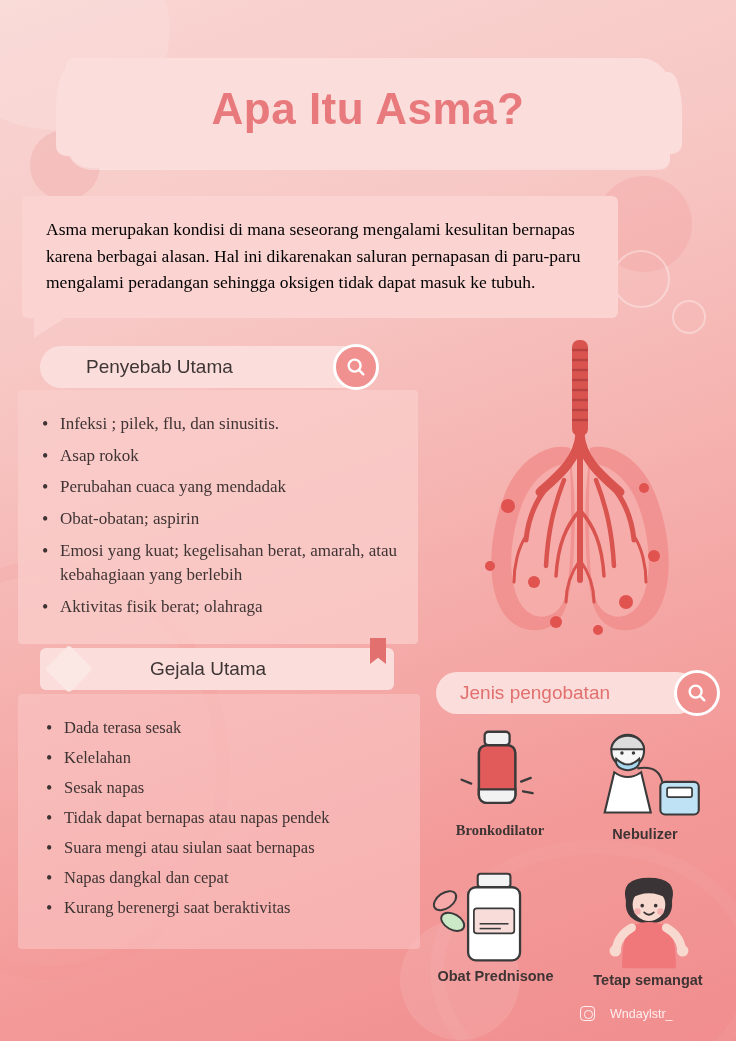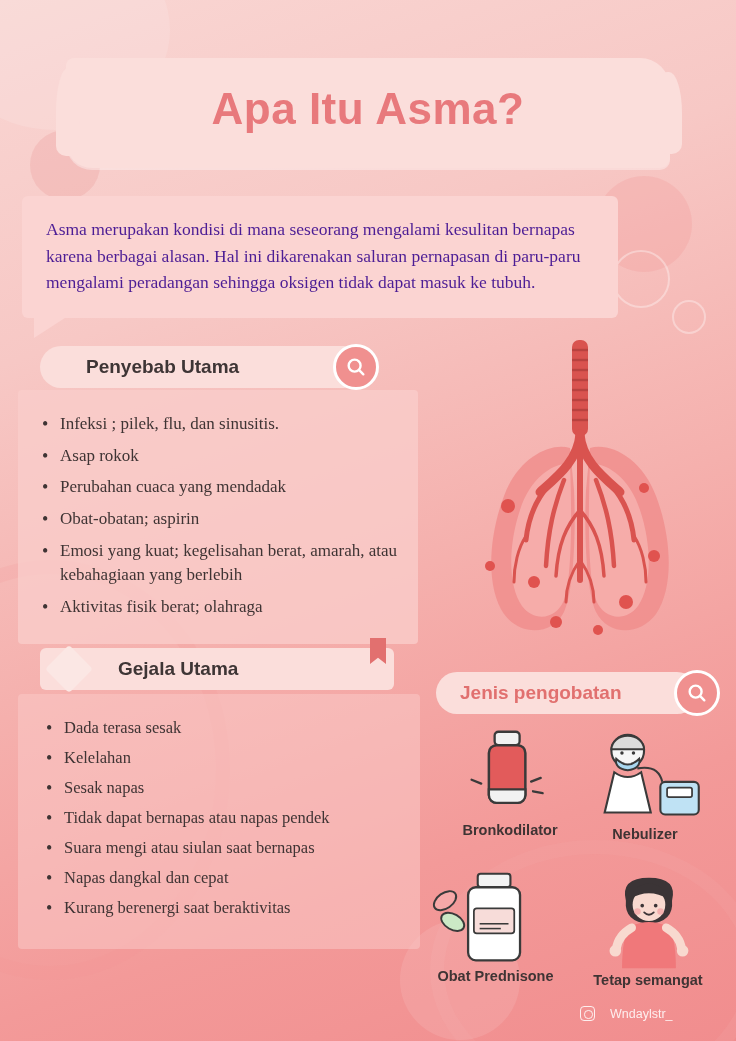--- a/index.html
+++ b/index.html
@@ -71,21 +71,21 @@
   }
 
   
   .intro-bubble {
     position: absolute;
     left: 22px; top: 196px;
     width: 596px;
     padding: 20px 24px 22px 24px;
     background: #fbd4d2;
     border-radius: 6px 6px 6px 6px;
-    color: #4c1d95;
+    color: #000000;
     font-family: "Liberation Serif", serif;
     font-size: 17.5px;
     line-height: 1.52;
   }
   .intro-bubble::after {
     content: "";
     position: absolute;
     left: 12px; bottom: -20px;
     width: 0; height: 0;
     border-left: 34px solid #fbd4d2;
@@ -96,28 +96,28 @@
   .pill {
     position: absolute;
     height: 42px;
     background: #fbdedb;
     border-radius: 22px 6px 6px 22px;
     display: flex;
     align-items: center;
   }
   .pill .pill-label {
     font-size: 19px;
-    font-weight: bold;
+    font-weight: normal;
     color: #3e3535;
   }
   .pill.cause { left: 40px; top: 346px; width: 310px; padding-left: 46px; }
   .pill.symptom {
     left: 40px; top: 648px; width: 354px;
     border-radius: 6px;
-    padding-left: 78px;
+    padding-left: 110px;
   }
   .pill.treat {
     left: 436px; top: 672px; width: 262px;
     border-radius: 22px;
     padding-left: 24px;
     background: #fbdedb;
   }
   .pill.treat .pill-label { color: #e1706f; font-size: 19px; }
 
   .search-circle {
@@ -186,21 +186,21 @@
   .lungs { position: absolute; left: 430px; top: 330px; width: 300px; height: 330px; }
 
   
   .treat-item { position: absolute; text-align: center; }
   .treat-item .caption {
     font-size: 14.5px;
     font-weight: bold;
     color: #3f3434;
     white-space: nowrap;
   }
-  .treat-item.bronko { left: 440px; top: 726px; width: 140px; }
+  .treat-item.bronko { left: 430px; top: 726px; width: 140px; font-family: Liberation Serif, serif; }
   .treat-item.nebu  { left: 570px; top: 730px; width: 150px; }
   .treat-item.obat  { left: 418px; top: 868px; width: 155px; }
   .treat-item.semangat { left: 570px; top: 872px; width: 156px; }
   .treat-item .art { height: 96px; position: relative; }
   .treat-item.obat .art, .treat-item.semangat .art { height: 100px; }
 
   
   .handle {
     position: absolute;
     left: 580px; top: 1006px;

